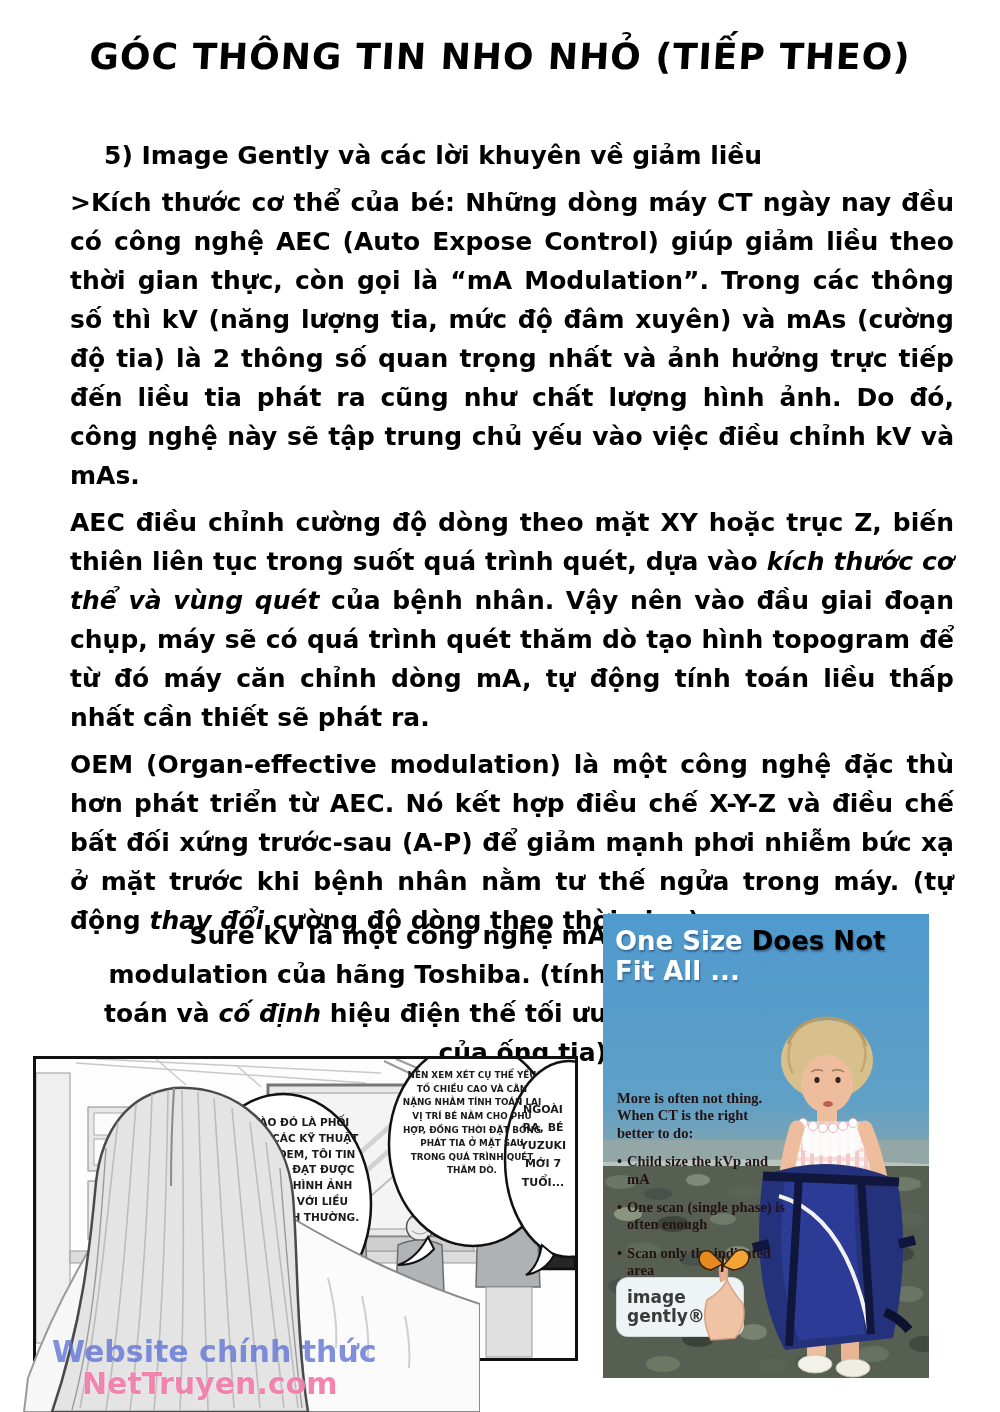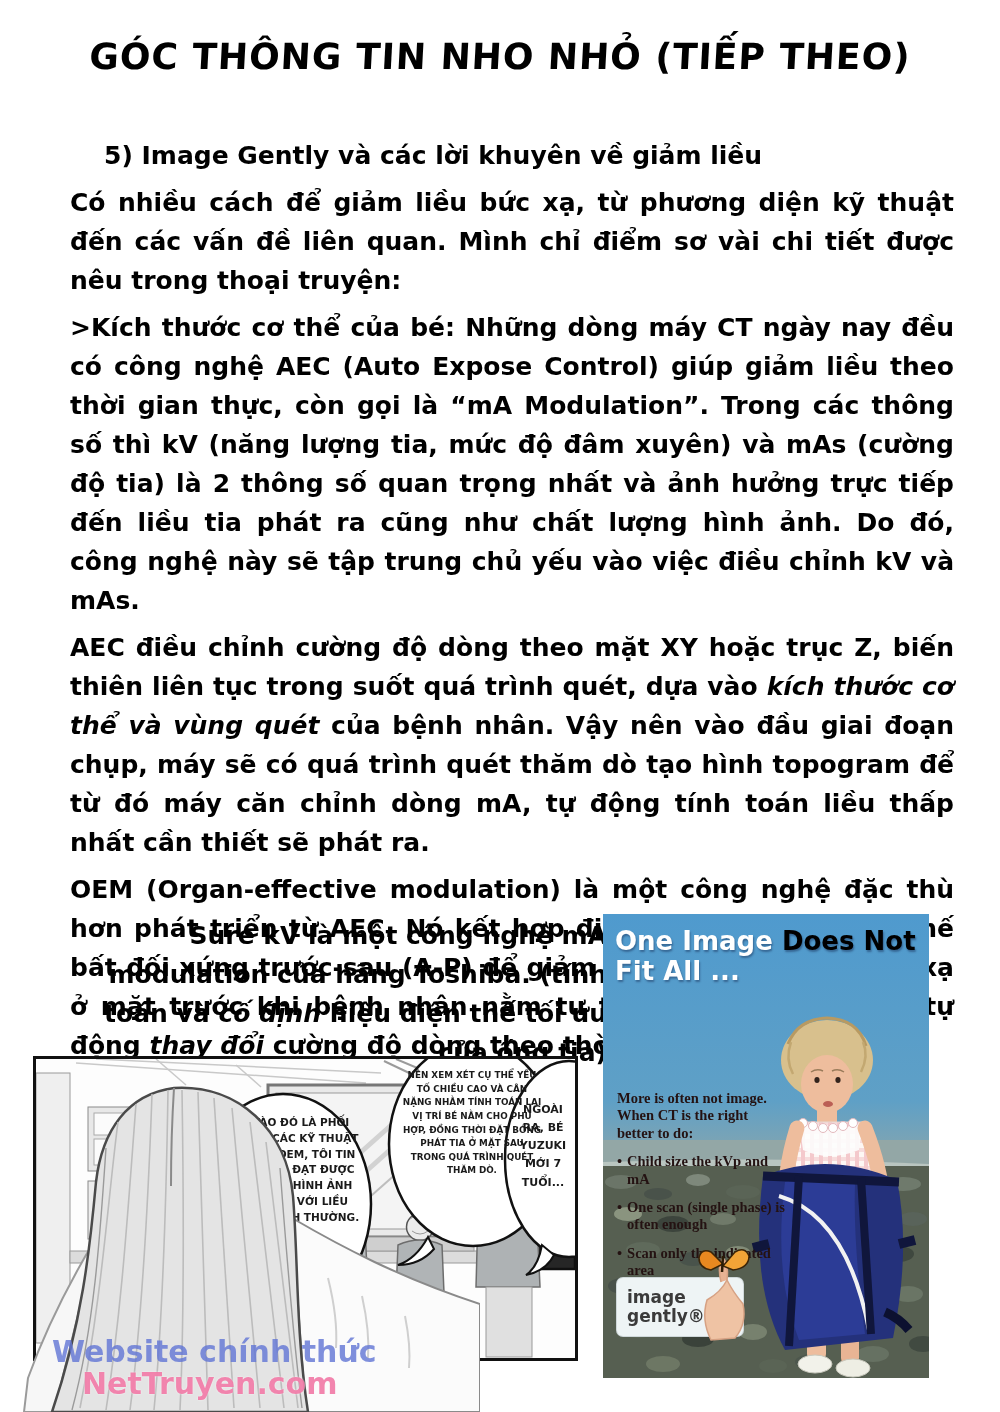--- a/index.html
+++ b/index.html
@@ -29,21 +29,21 @@
                 color:#fff;text-shadow:1px 2px 2px rgba(20,40,80,.45);letter-spacing:0;}
   .poster-title .yel{color:#000000;}
   .poster-intro{position:absolute;left:14px;top:62px;width:192px;font-size:15.5px;font-weight:bold;
                 color:#fff;line-height:1.25;text-shadow:1px 1px 1px rgba(20,40,80,.55);}
   .poster-list{position:absolute;left:14px;top:176px;width:168px;color:#241212;
                font-family:"Liberation Serif","DejaVu Serif",serif;font-weight:bold;
                font-size:14.5px;line-height:1.2;}
   .poster-list .bullet-item{margin-top:11px;display:flex;}
   .poster-list .dot{margin-right:5px;}
   .logo-box{position:absolute;left:14px;top:364px;width:126px;height:58px;background:#eef4f5;
-            border-radius:6px;box-shadow:0 0 0 1px #cfd8da;
+            border-radius:11px;box-shadow:0 0 0 1px #cfd8da;
             font-size:17px;line-height:1.1;font-weight:bold;color:#3a3a3a;
             padding:10px 0 0 10px;box-sizing:border-box;
             font-family:"DejaVu Sans",sans-serif;}
   .logo-art{position:absolute;left:60px;top:-30px;pointer-events:none;}
   .visit{position:absolute;left:14px;top:428px;width:300px;font-size:19px;font-weight:bold;
          color:#f2ee86;letter-spacing:.5px;text-shadow:1px 1px 1px rgba(0,0,0,.6);}
 
   
   .panel{position:absolute;left:33px;top:1056px;width:545px;height:305px;
          border:3px solid #111;box-sizing:border-box;background:#fdfdfd;overflow:hidden;}
@@ -63,21 +63,20 @@
 </style>
 </head>
 <body>
 
 <div class="page">
 
   <div class="title">GÓC THÔNG TIN NHO NHỎ (TIẾP THEO)</div>
 
   <div class="body-text">
     <p class="p-heading">5) Image Gently và các lời khuyên về giảm liều</p>
-    <p>Có nhiều cách để giảm liều bức xạ, từ phương diện kỹ thuật đến các vấn đề liên quan. Mình chỉ điểm sơ vài chi tiết được nêu trong thoại truyện:</p>
     <p>&gt;Kích thước cơ thể của bé: Những dòng máy CT ngày nay đều có công nghệ AEC (Auto Expose Control) giúp giảm liều theo thời gian thực, còn gọi là “mA Modulation”. Trong các thông số thì kV (năng lượng tia, mức độ đâm xuyên) và mAs (cường độ tia) là 2 thông số quan trọng nhất và ảnh hưởng trực tiếp đến liều tia phát ra cũng như chất lượng hình ảnh. Do đó, công nghệ này sẽ tập trung chủ yếu vào việc điều chỉnh kV và mAs.</p>
     <p><span>AEC điều chỉnh cường độ dòng theo mặt XY hoặc trục Z, biến thiên liên tục trong suốt quá trình quét, dựa vào </span><span class="em">kích thước cơ thể và vùng quét</span><span> của bệnh nhân. Vậy nên vào đầu giai đoạn chụp, máy sẽ có quá trình quét thăm dò tạo hình topogram để từ đó máy căn chỉnh dòng mA, tự động tính toán liều thấp nhất cần thiết sẽ phát ra.</span></p>
     <p><span>OEM (Organ-effective modulation) là một công nghệ đặc thù hơn phát triển từ AEC. Nó kết hợp điều chế X-Y-Z và điều chế bất đối xứng trước-sau (A-P) để giảm mạnh phơi nhiễm bức xạ ở mặt trước khi bệnh nhân nằm tư thế ngửa trong máy. (tự động </span><span class="em">thay đổi</span><span> cường độ dòng theo thời gian)</span></p>
   </div>
   <div class="p6-block">
     <span>Sure kV là một công nghệ mA modulation của hãng Toshiba. (tính toán và </span><span class="em">cố định</span><span> hiệu điện thế tối ưu của ống tia)</span>
   </div>
 
   <div class="poster">
     <svg class="bg" width="326" height="464" viewBox="0 0 326 464">
@@ -163,23 +162,23 @@
         <path d="M160 262 Q 146 370 182 436 L 290 424 Q 308 336 294 266 Q 226 236 160 262 Z" fill="#24317b"></path>
         <path d="M182 268 Q 170 360 196 426 L 262 420 Q 250 330 252 270 Q 214 252 182 268 Z" fill="#2c3c96"></path>
         <path d="M176 282 Q 244 302 266 416" stroke="#f2f2f2" stroke-width="4" fill="none"></path>
         <path d="M160 262 L 296 268" stroke="#10163c" stroke-width="9"></path>
         <path d="M166 330 L 150 334 M 296 330 L 312 326" stroke="#10163c" stroke-width="10"></path>
         <path d="M196 262 L 186 432" stroke="#10163c" stroke-width="8"></path>
         <path d="M258 264 L 268 420" stroke="#10163c" stroke-width="8"></path>
         <path d="M282 398 Q 296 404 306 416" stroke="#0c1130" stroke-width="9" fill="none"></path>
       </g>
     </svg>
-    <div class="poster-title"><span>One Image </span><span class="yel">Does Not</span><span> Fit All ...</span></div>
+    <div class="poster-title"><span>One Size </span><span class="yel">Does Not</span><span> Fit All ...</span></div>
     <div class="poster-list">
-      <div>More is often not image.</div>
+      <div>More is often not thing.</div>
       <div>When CT is the right better to do:</div>
       <div class="bullet-item">
           <span class="dot">•</span>
           <span>Child size the kVp and mA</span>
         </div>
       <div class="bullet-item">
           <span class="dot">•</span>
           <span>One scan (single phase) is often enough</span>
         </div>
       <div class="bullet-item">

